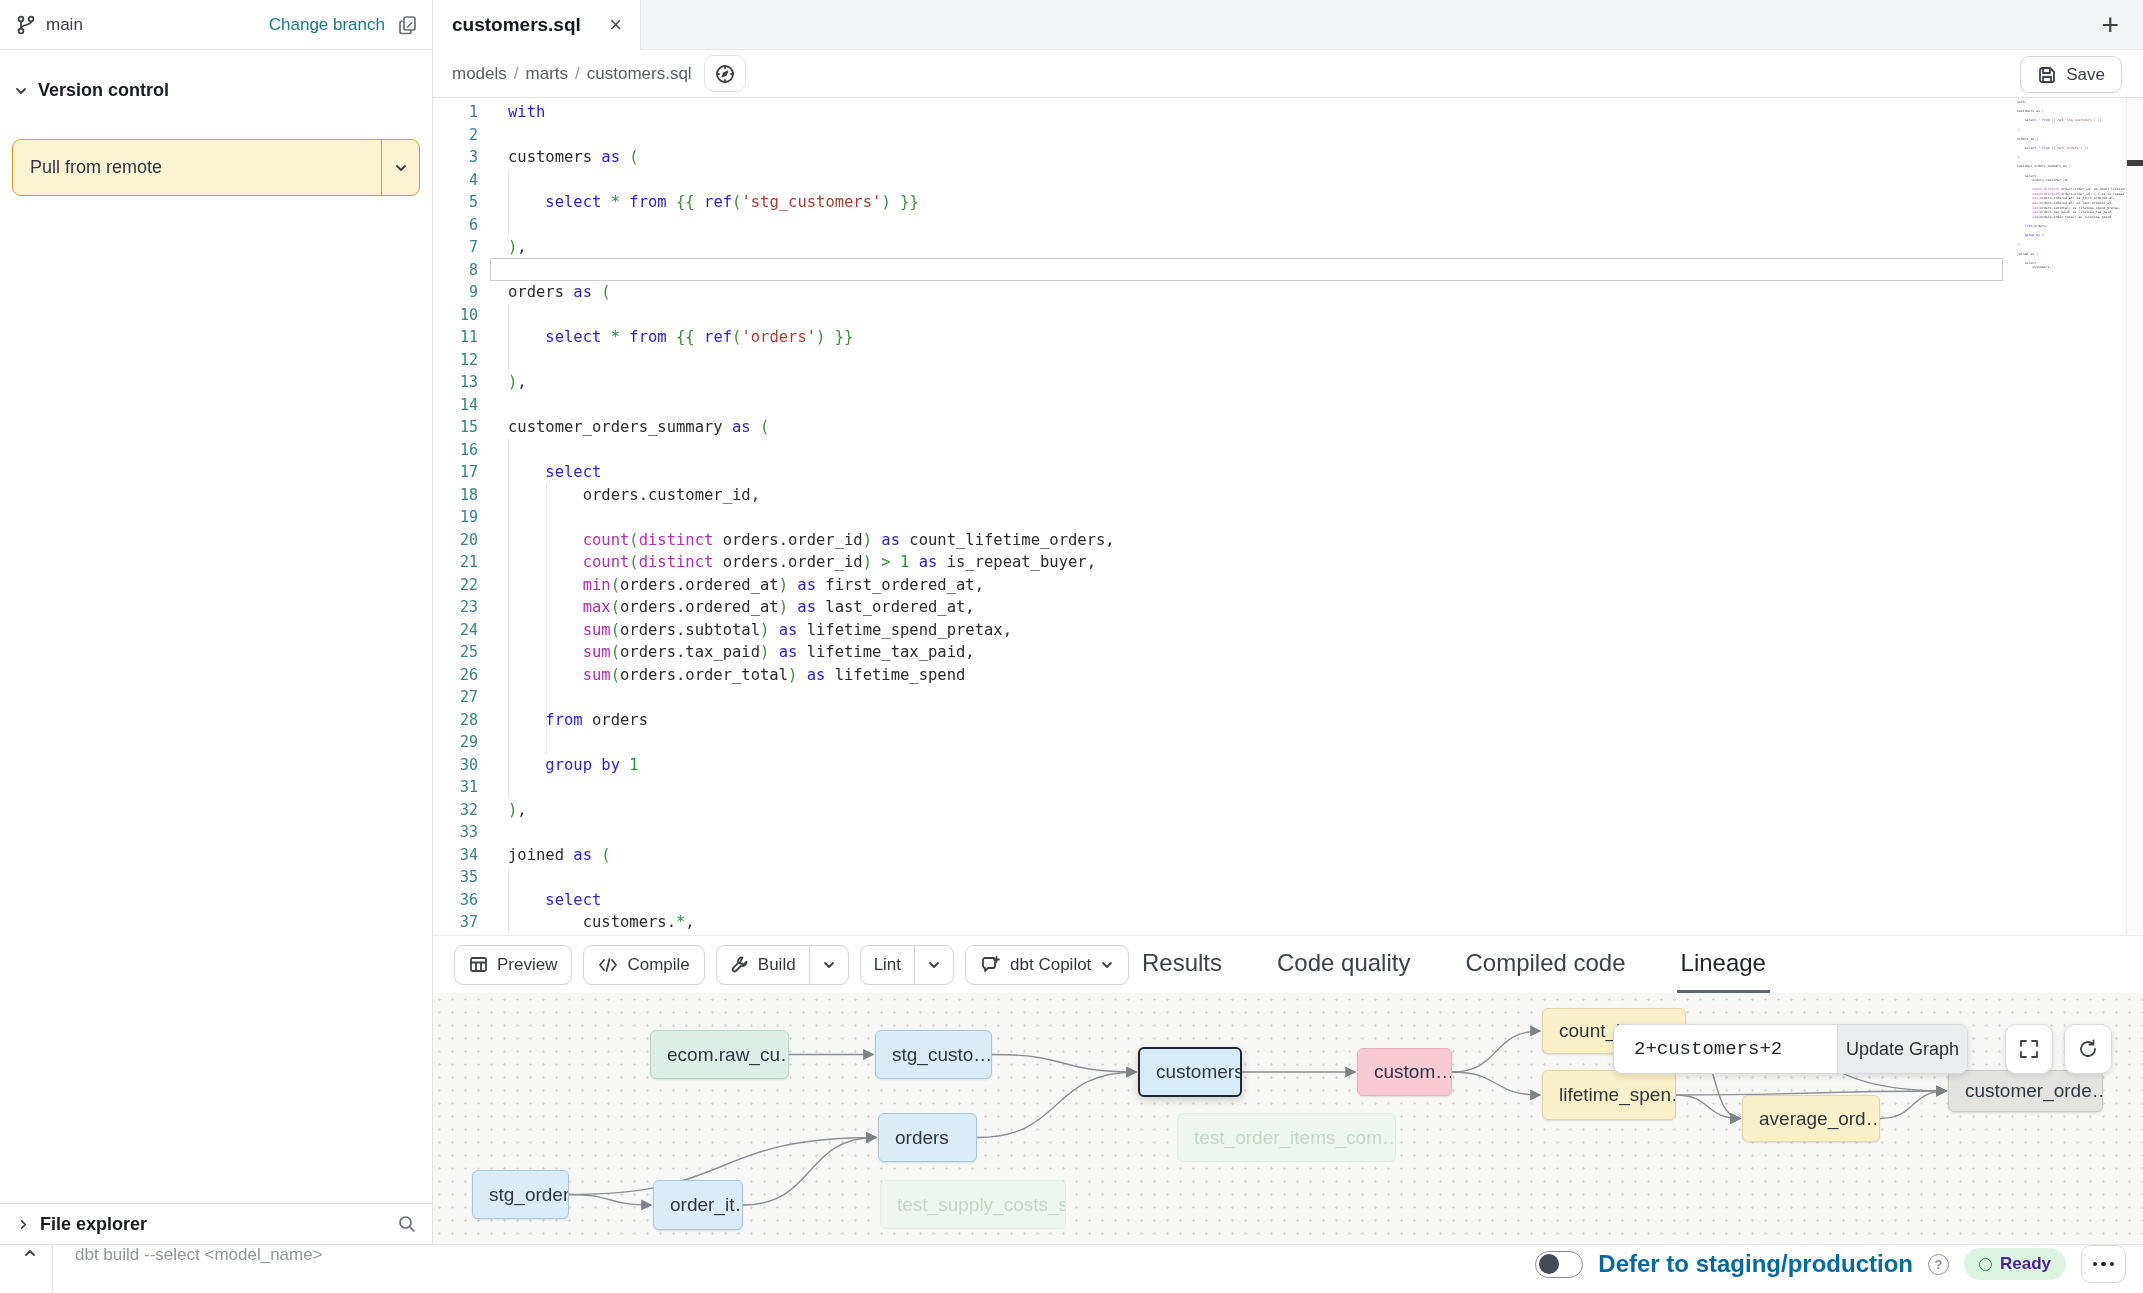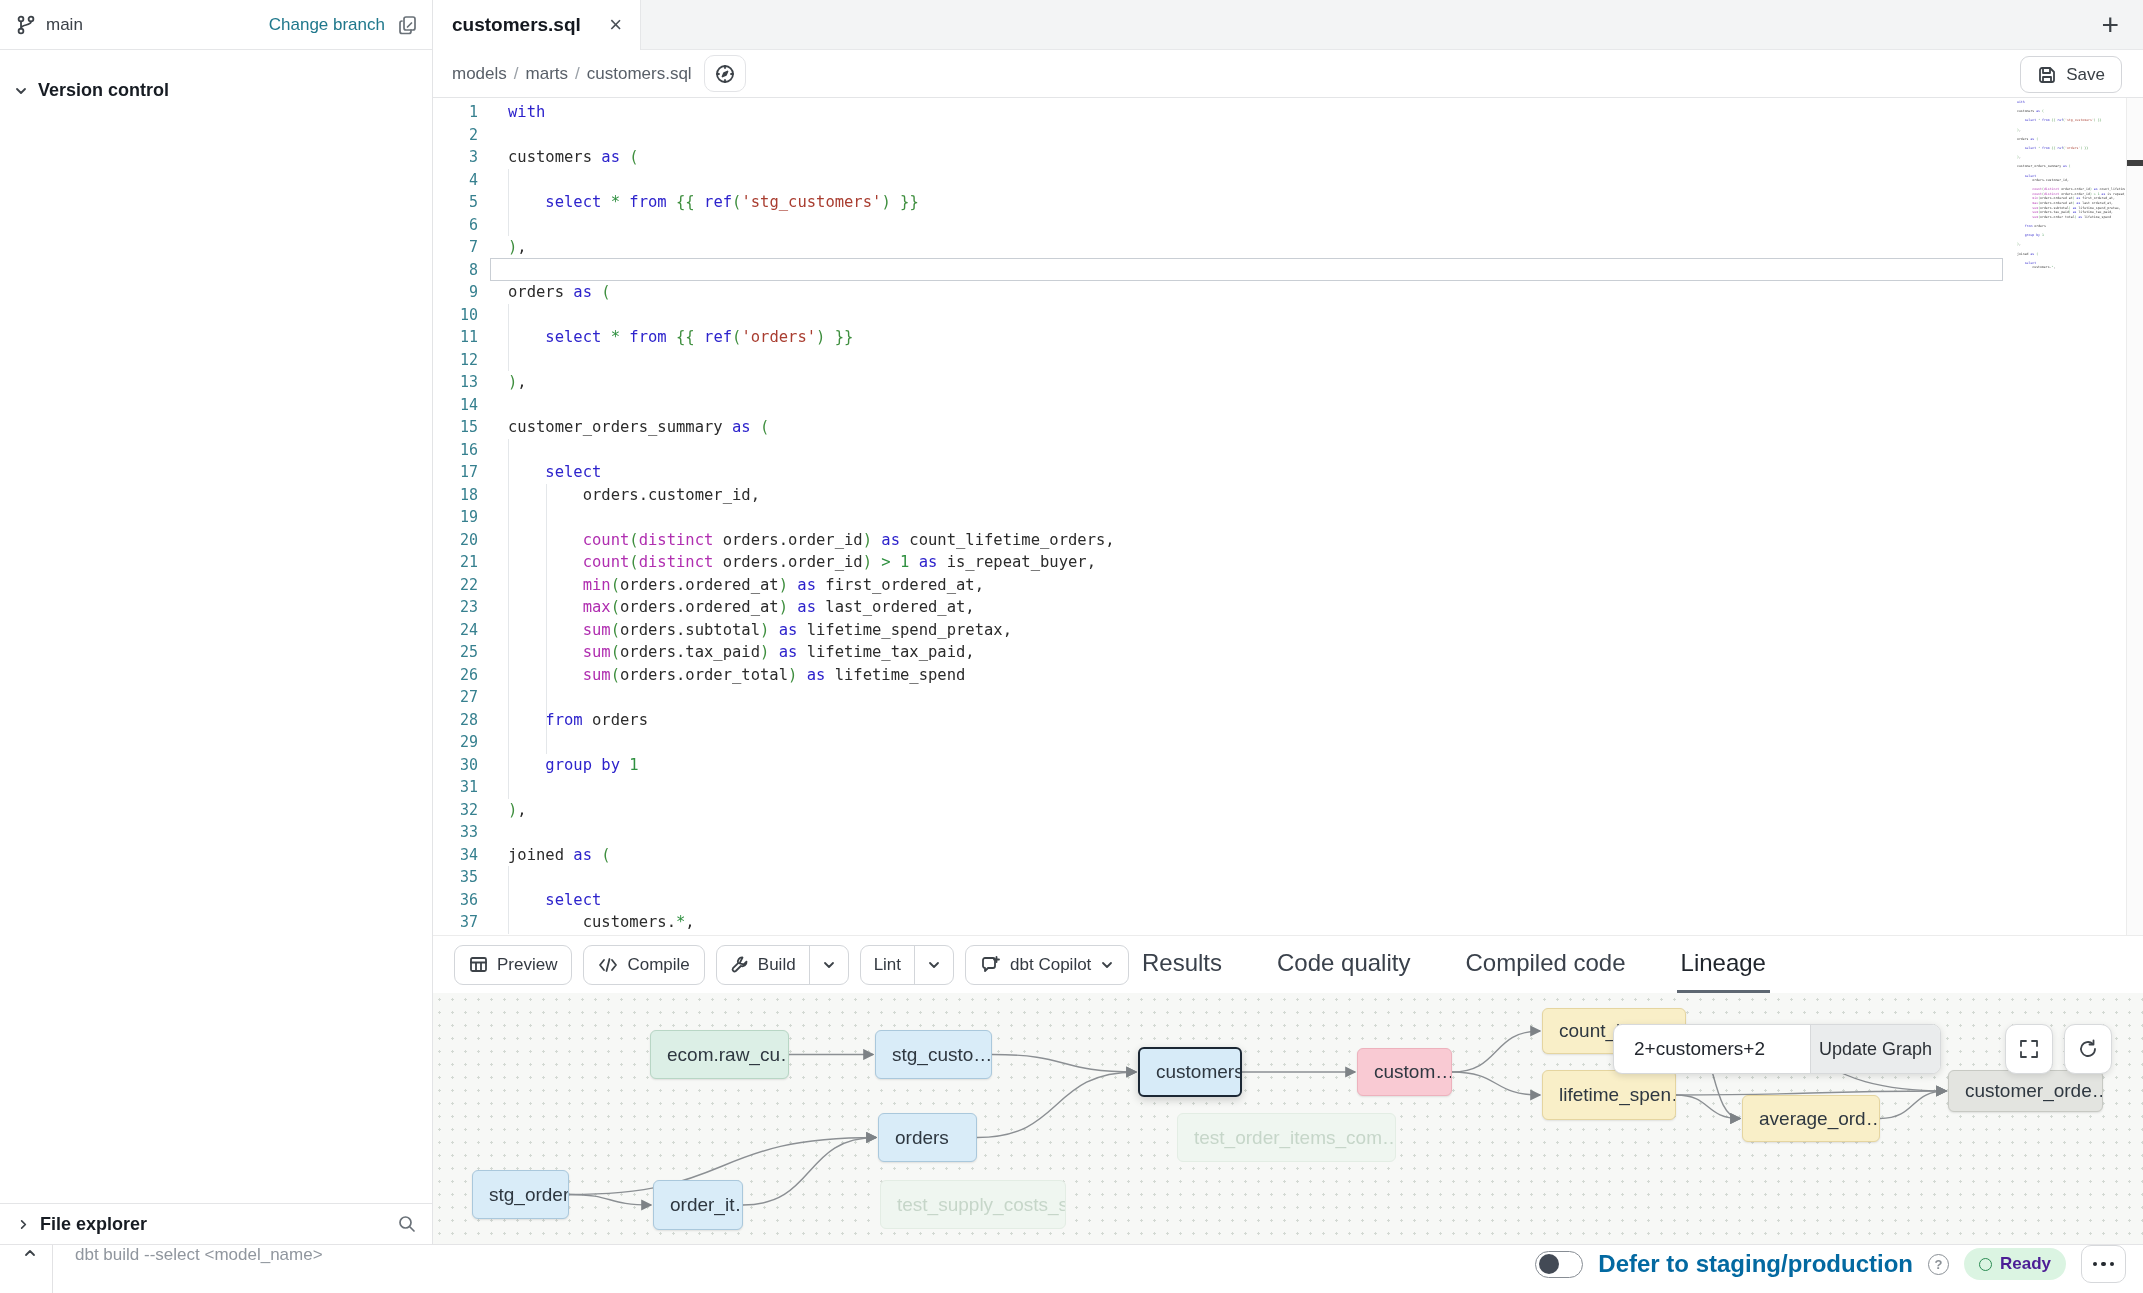--- a/index.html
+++ b/index.html
@@ -107,22 +107,22 @@
   .lnode.source { background:#dcefe6; border-color:#b8d6c5; }
   .lnode.model  { background:#d9ecf8; border-color:#aac8dc; }
   .lnode.selected { background:#d7ebf8; border:2px solid #1b2734; box-shadow:0 3px 8px rgba(0,0,0,.18); }
   .lnode.pink   { background:#f9cad3; border-color:#edb2bd; }
   .lnode.yellow { background:#f9efc8; border-color:#e5d5a0; }
   .lnode.gray   { background:#e3e4e0; border-color:#c7c9c3; }
   .lnode.faded  { background:#eff6f0; border-color:#e3ede4; color:#c6d6c9; box-shadow:none; }
   .gsearch { position:absolute; left:1180px; top:31px; height:50px; display:flex;
     background:#fff; border:1px solid #d7d9db; border-radius:9px;
     box-shadow:0 2px 7px rgba(0,0,0,.13); overflow:hidden; }
-  .gsearch input { width:196px; border:none; outline:none; font-size:19px; color:#23272e;
-    padding:0 14px 0 20px; font-family:Liberation Sans, sans-serif; background:transparent; }
+  .gsearch input { width:223px; border:none; outline:none; font-size:19px; color:#23272e;
+    padding:0 14px 0 20px; font-family:Liberation Mono, monospace; background:transparent; }
   .gupdate { width:130px; background:#eaeced; border-left:1px solid #d7d9db;
     display:flex; align-items:center; justify-content:center; font-size:18px; color:#2b3036; cursor:pointer; }
   .gicon { position:absolute; top:31px; width:48px; height:50px; background:#fff;
     border:1px solid #d8dadc; border-radius:11px; box-shadow:0 2px 6px rgba(0,0,0,.10);
     display:flex; align-items:center; justify-content:center; cursor:pointer; }
 
   
   .statusbar { position:absolute; left:0; top:1244px; width:2143px; height:56px; background:#fff;
     border-top:1px solid #e4e4e6; display:flex; align-items:flex-start; }
   .sb-chevup { margin-left:22px; cursor:pointer; display:flex; }
@@ -166,20 +166,28 @@
     </span>
   </div>
 
   <div class="vc-header">
     <svg class="icon-dark" width="14" height="14" viewBox="0 0 14 14">
         <path d="M3 5 L7 9 L11 5"></path>
       </svg>
     <span class="vc-title">Version control</span>
   </div>
 
+  <div class="pull-btn">
+    <span class="pull-label">Pull from remote</span>
+    <span class="pull-chev">
+      <svg class="icon-dark" width="14" height="14" viewBox="0 0 14 14">
+          <path d="M3 5 L7 9 L11 5"></path>
+        </svg>
+    </span>
+  </div>
 
   <div class="fe-row">
     <svg class="icon-dark" width="13" height="13" viewBox="0 0 14 14">
         <path d="M5 3 L9 7 L5 11"></path>
       </svg>
     <span class="fe-title">File explorer</span>
     <span class="fe-search">
       <svg class="icon" width="20" height="20" viewBox="0 0 20 20">
           <circle cx="8.5" cy="8.5" r="5.5"></circle>
           <path d="M13 13 L17 17"></path>

